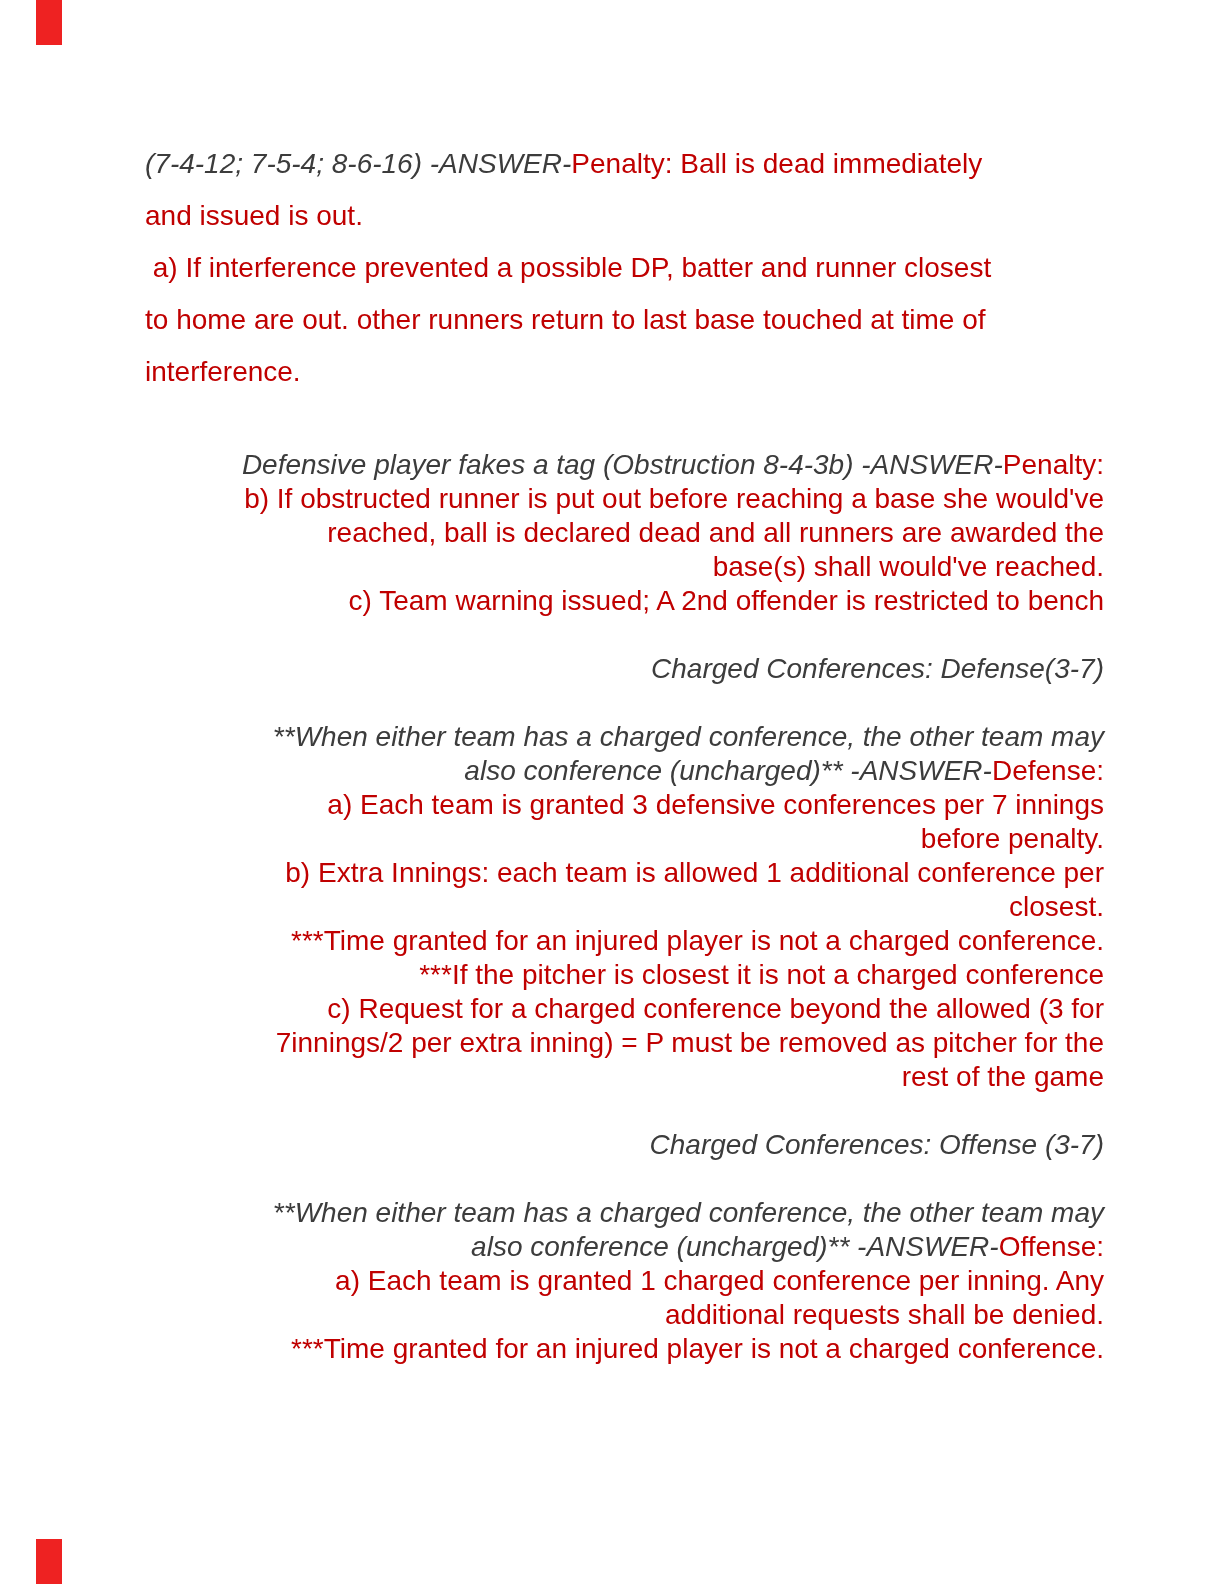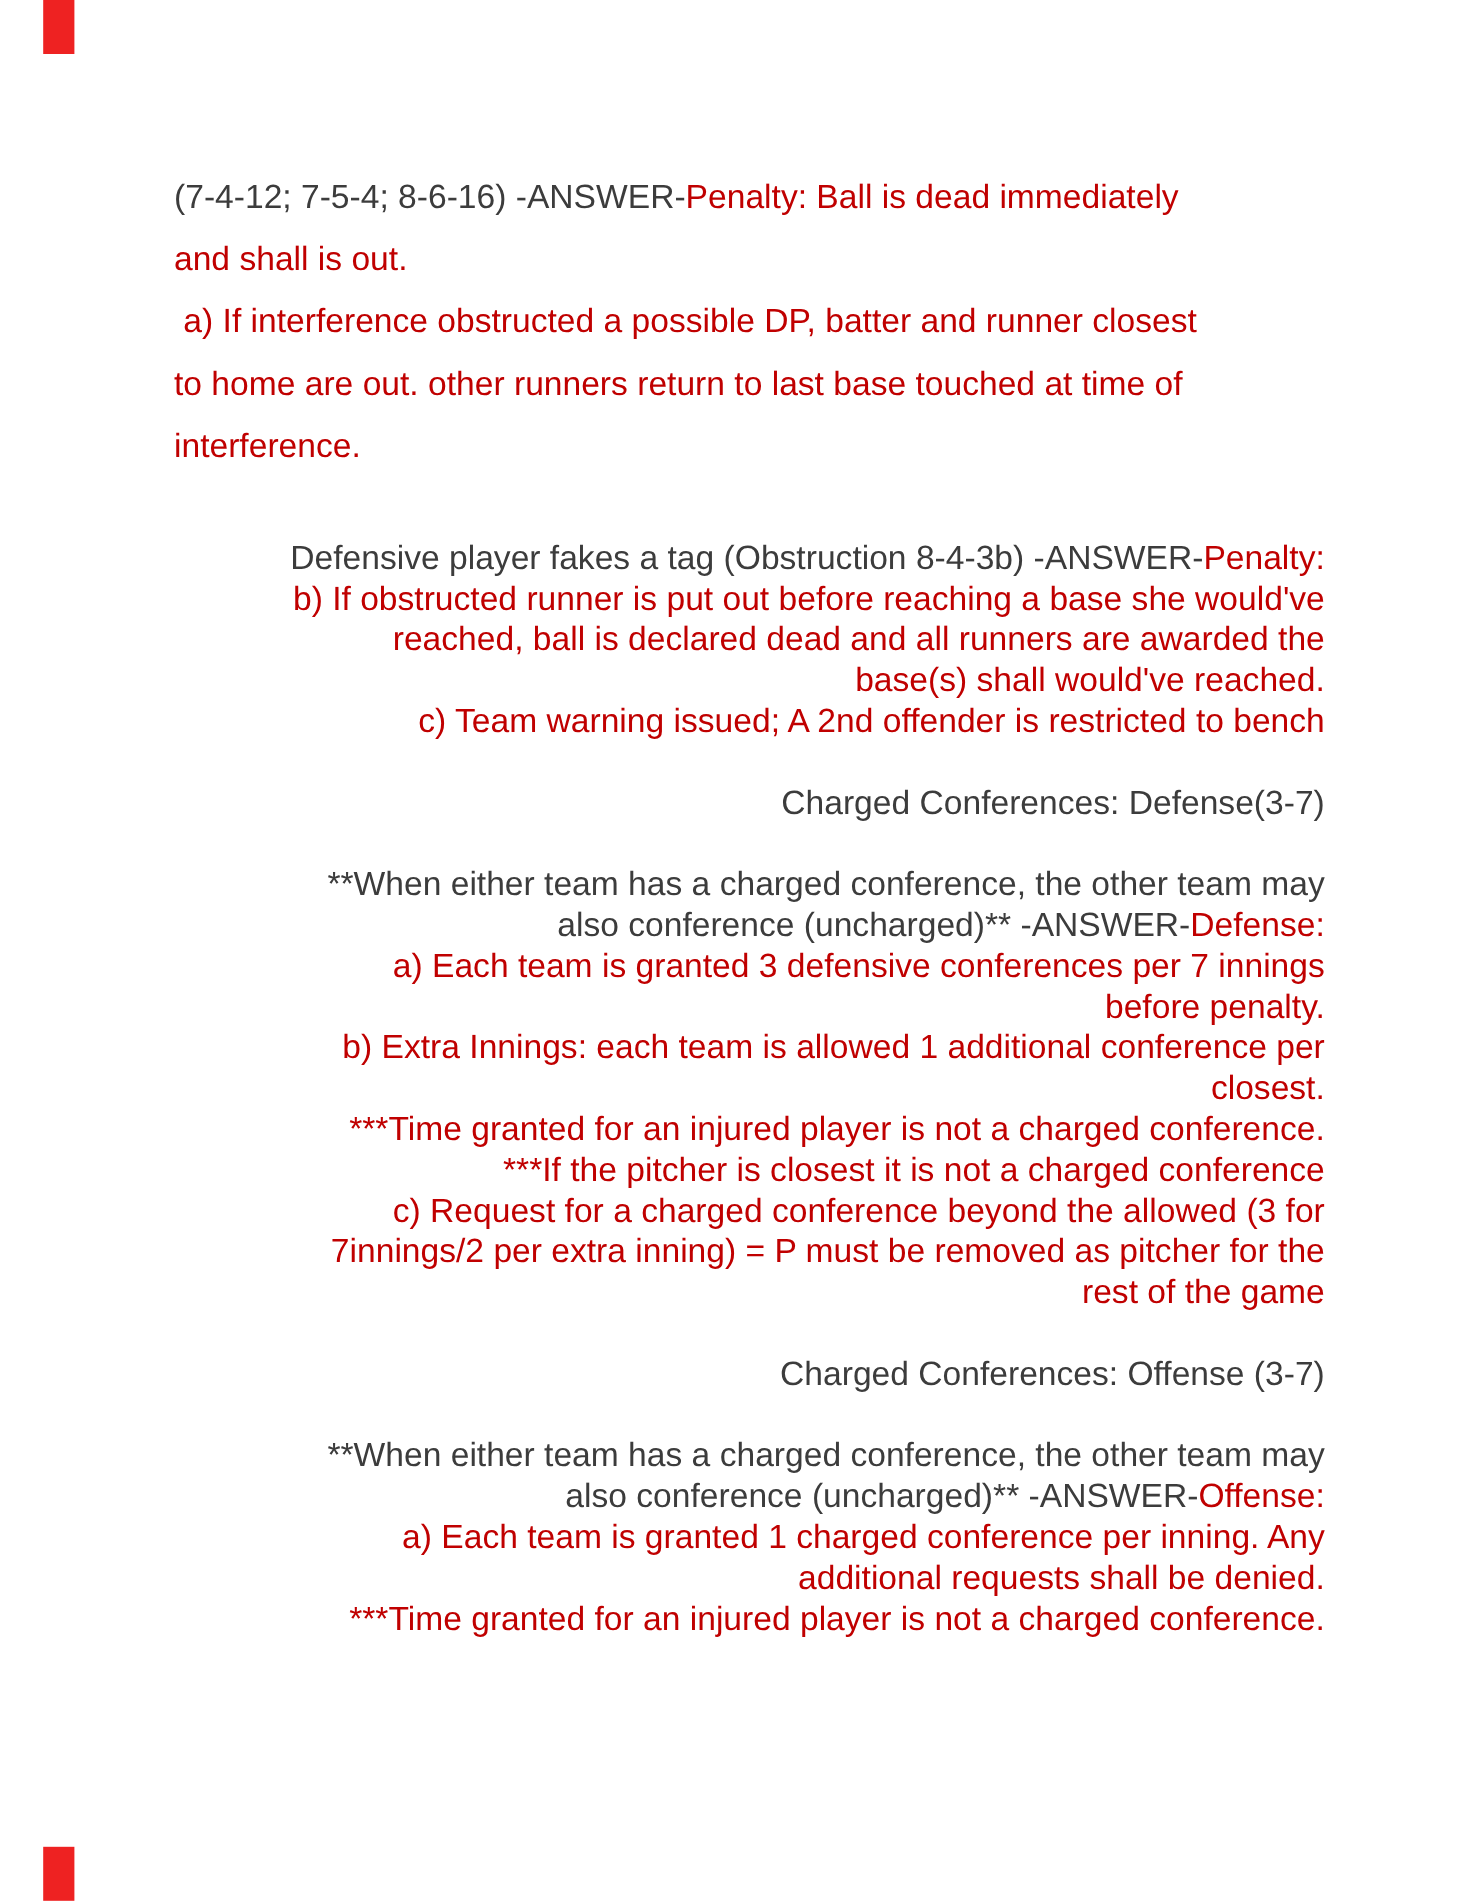--- a/index.html
+++ b/index.html
@@ -45,34 +45,34 @@
   .para .line {
     white-space: pre-wrap;
   }
   .para.single .line {
     line-height: 34px;
     text-align: right;
   }
   .para.double .line {
     line-height: 52px;
   }
-  .seg-black { color: var(--text-black, #3c3c3c); }
+  .seg-black { color: var(--text-black, #3c3c3c); font-style: italic; }
   .seg-red   { color: var(--text-red, #c00000); }
 </style>
 </head>
 <body>
 
 <div class="page">
   <div class="edge-marker top"></div>
   <div class="edge-marker bottom"></div>
   <div class="doc-body">
       <div class="para double">
         <div class="line"><span class="seg-black">(7-4-12; 7-5-4; 8-6-16) -ANSWER-</span><span class="seg-red">Penalty: Ball is dead immediately</span></div>
-        <div class="line"><span class="seg-red">and shall is out.</span></div>
-        <div class="line"><span class="seg-red"> a) If interference obstructed a possible DP, batter and runner closest</span></div>
+        <div class="line"><span class="seg-red">and issued is out.</span></div>
+        <div class="line"><span class="seg-red"> a) If interference prevented a possible DP, batter and runner closest</span></div>
         <div class="line"><span class="seg-red">to home are out. other runners return to last base touched at time of</span></div>
         <div class="line"><span class="seg-red">interference.</span></div>
       </div>
       <div class="para single">
         <div class="line"><span class="seg-black">Defensive player fakes a tag (Obstruction 8-4-3b) -ANSWER-</span><span class="seg-red">Penalty:</span></div>
         <div class="line"><span class="seg-red"> b) If obstructed runner is put out before reaching a base she would've</span></div>
         <div class="line"><span class="seg-red">reached, ball is declared dead and all runners are awarded the</span></div>
         <div class="line"><span class="seg-red">base(s) shall would've reached.</span></div>
         <div class="line"><span class="seg-red"> c) Team warning issued; A 2nd offender is restricted to bench</span></div>
       </div>

